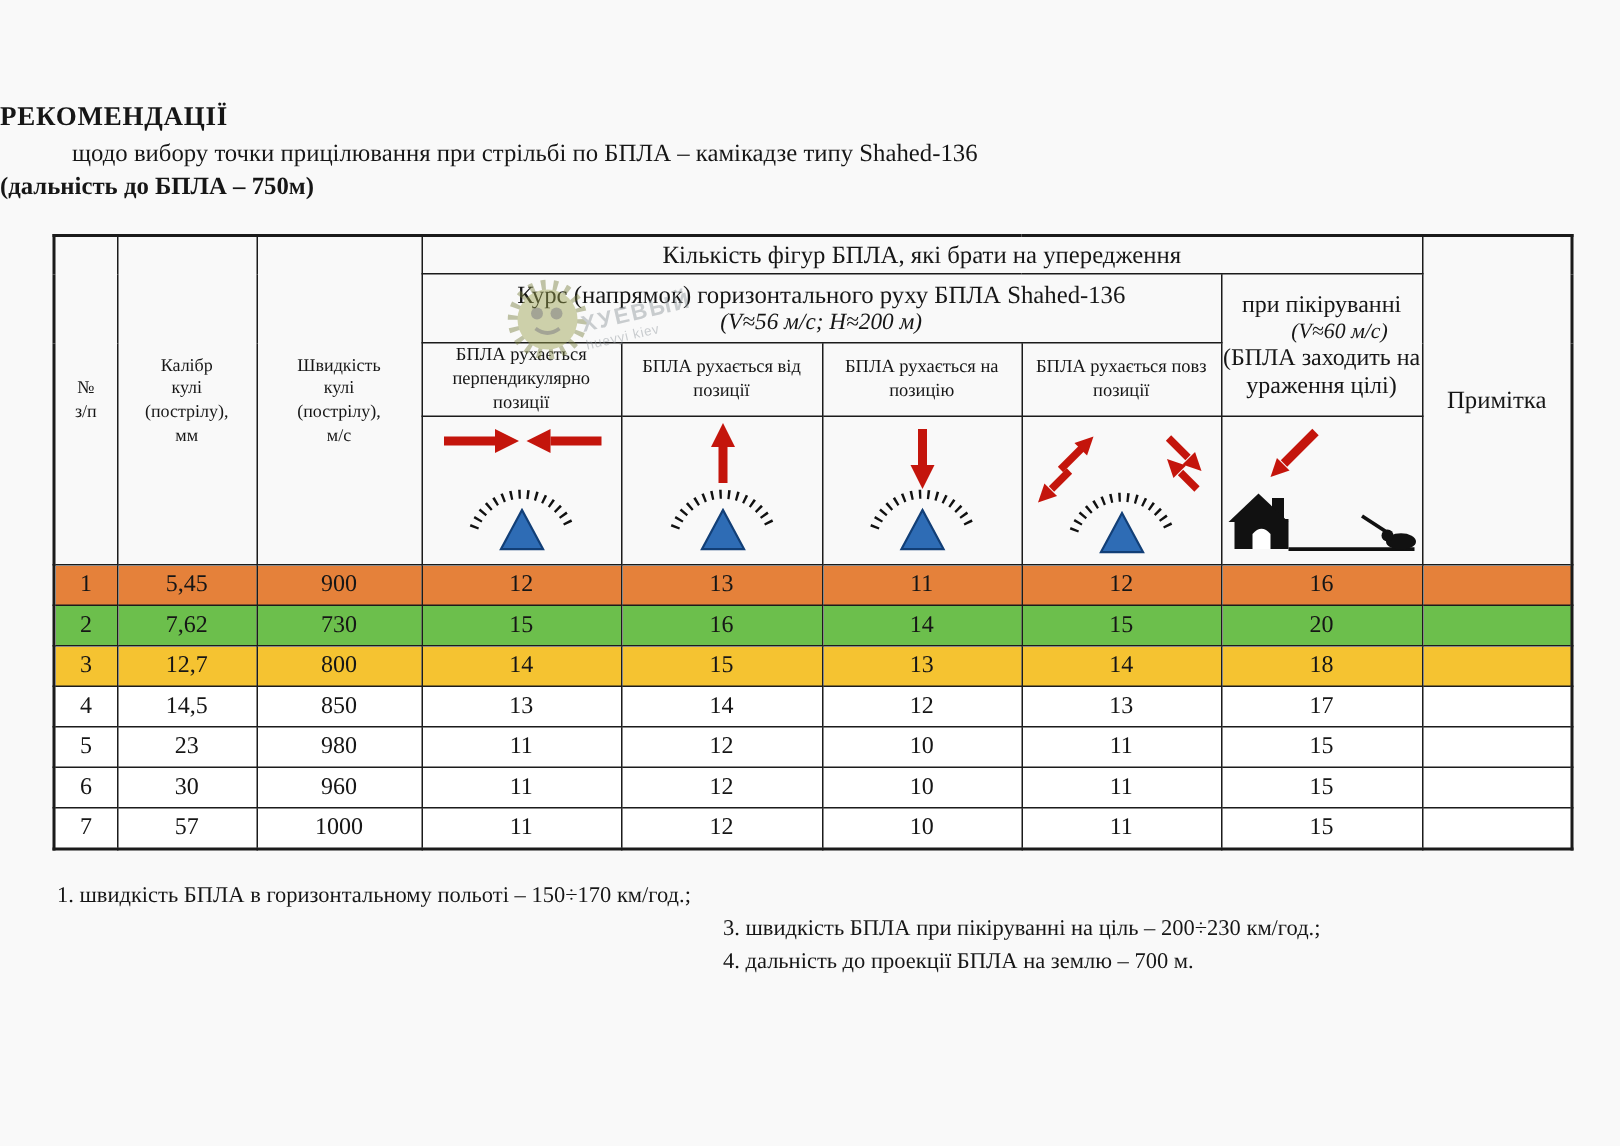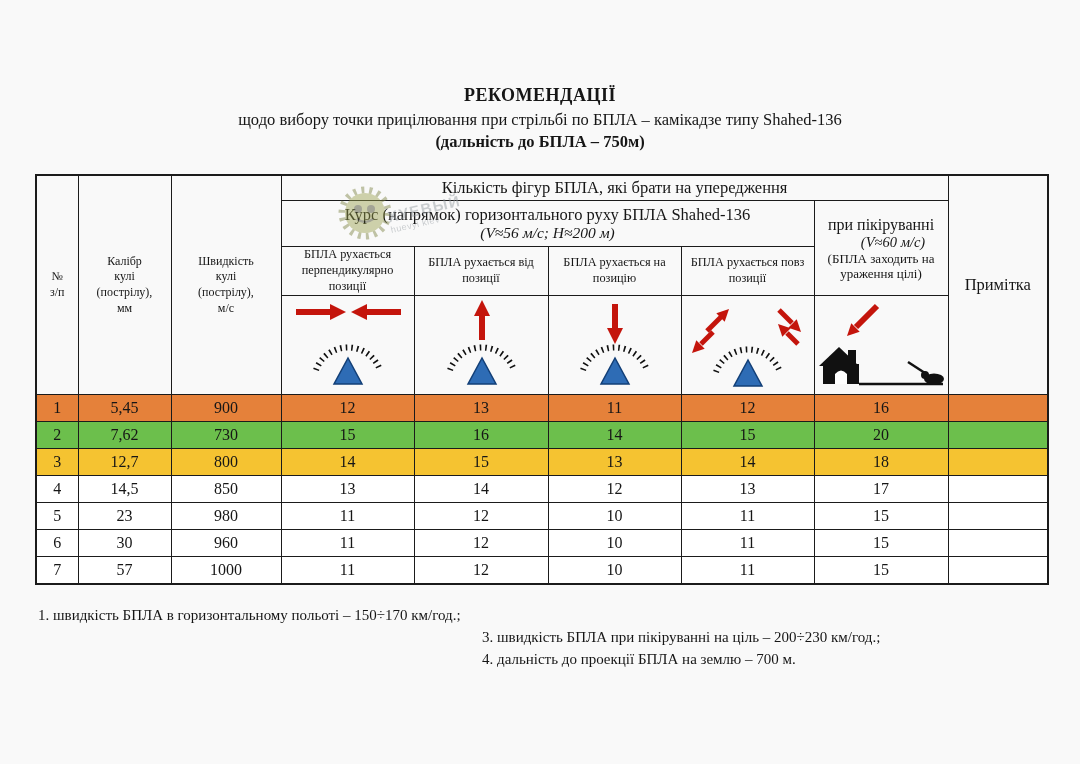--- a/index.html
+++ b/index.html
@@ -6,23 +6,23 @@
   body{
     width:1080px;height:764px;
     background:#f9f9f9;
     font-family:"Liberation Serif","DejaVu Serif",serif;
     color:#161616;
     overflow:hidden;
   }
   .page{position:relative;width:1080px;height:764px;}
 
   
-  .title-block{padding-top:84px;text-align:center;line-height:1.25;}
+  .title-block{padding-top:66px;line-height:1.25;}
   .doc-title{font-size:18px;font-weight:bold;letter-spacing:.5px;}
-  .doc-subtitle{font-size:16.5px;margin-top:3px;}
+  .doc-subtitle{font-size:16.5px;margin-top:3px;margin-left:48px;}
   .doc-range{font-size:16.5px;font-weight:bold;margin-top:2px;}
 
   
   table.rec{
     border-collapse:collapse;table-layout:fixed;
     margin:21px 0 0 35px;width:1012px;
     border:2px solid #1b1b1b;
   }
   table.rec td{
     border:1px solid #1b1b1b;
@@ -35,21 +35,21 @@
   tr.h-icons{height:98px;}
   tr.h-data{height:27px;}
 
   .pre{white-space:pre-line;}
   .cell-main{font-size:12px;line-height:1.3;}
   .group-head{font-size:16.5px;}
   .course-line{font-size:16.5px;line-height:1.2;}
   .course-params{font-size:15.5px;font-style:italic;line-height:1.2;}
   .dive-title{font-size:16px;line-height:1.2;}
   .dive-speed{font-size:14.5px;font-style:italic;line-height:1.2;padding-left:24px;}
-  .dive-note{font-size:13px;line-height:1.15;}
+  .dive-note{font-size:16px;line-height:1.15;}
   .sub-head{font-size:12.3px;line-height:1.3;padding:2px 3px;}
   .data-cell{font-size:16px;}
   .icon-cell svg{display:block;margin:0 auto;}
 
   
   .notes{display:flex;margin:19px 0 0 38px;font-size:15px;line-height:22px;}
   .notes-left{width:444px;}
   .notes-right{padding-top:22px;}
 
   

